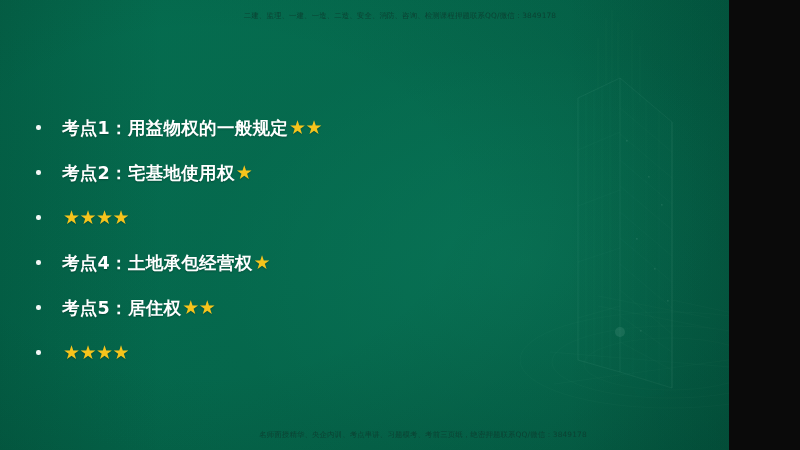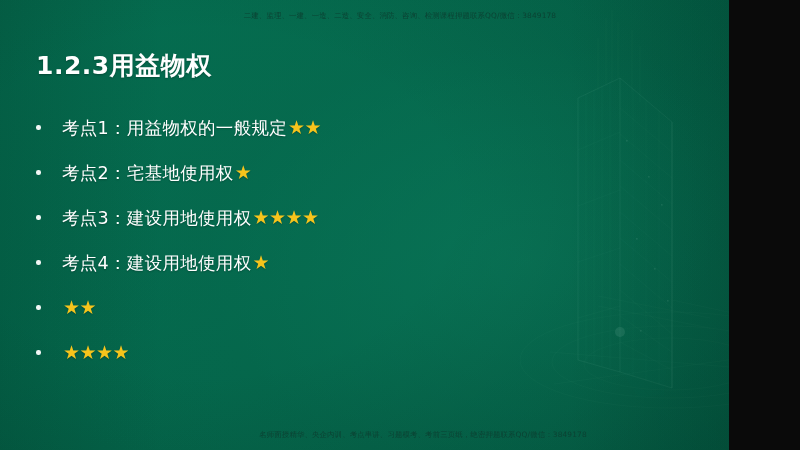--- a/index.html
+++ b/index.html
@@ -109,21 +109,21 @@
     opacity: 0.95;
   }
   .row-text {
     display: flex;
     align-items: center;
     white-space: nowrap;
   }
   .row-label {
     color: #ffffff;
     font-size: 17.5px;
-    font-weight: 400;
+    font-weight: 700;
     letter-spacing: 0.3px;
     text-shadow: 0 1px 1.5px rgba(0,0,0,0.25);
   }
   .stars {
     color: #f6c41c;
     font-size: 19px;
     line-height: 1;
     letter-spacing: -0.5px;
     margin-left: 1px;
     text-shadow: 0 1px 1.5px rgba(0,0,0,0.22);
@@ -201,21 +201,20 @@
 
       <path class="wf-soft" d="M30 352 L270 372" opacity="0.12"></path>
       <path class="wf-soft" d="M34 384 L266 352" opacity="0.10"></path>
     </svg>
   </div>
 
   <div class="bg-vignette"></div>
 
   <div class="strip strip-top">二建、监理、一建、一造、二造、安全、消防、咨询、检测课程押题联系QQ/微信：3849178</div>
 
-  <div class="title">1.2.3用益物权</div>
 
   <div class="list">
 
     <div class="row">
       <span class="dot-cell">
           <span class="dot"></span>
         </span>
       <span class="row-text">
         <span class="row-label">考点1：用益物权的一般规定</span>
         <span class="stars">★★</span>
@@ -230,40 +229,40 @@
         <span class="row-label">考点2：宅基地使用权</span>
         <span class="stars">★</span>
       </span>
     </div>
 
     <div class="row">
       <span class="dot-cell">
           <span class="dot"></span>
         </span>
       <span class="row-text">
-        <span class="row-label">考点3：建设用地使用权</span>
         <span class="stars">★★★★</span>
       </span>
     </div>
 
     <div class="row">
       <span class="dot-cell">
           <span class="dot"></span>
         </span>
       <span class="row-text">
-        <span class="row-label">考点4：建设用地使用权</span>
+        <span class="row-label">考点4：土地承包经营权</span>
         <span class="stars">★</span>
       </span>
     </div>
 
     <div class="row">
       <span class="dot-cell">
           <span class="dot"></span>
         </span>
       <span class="row-text">
+        <span class="row-label">考点5：居住权</span>
         <span class="stars">★★</span>
       </span>
     </div>
 
     <div class="row">
       <span class="dot-cell">
           <span class="dot"></span>
         </span>
       <span class="row-text">
         <span class="stars">★★★★</span>

